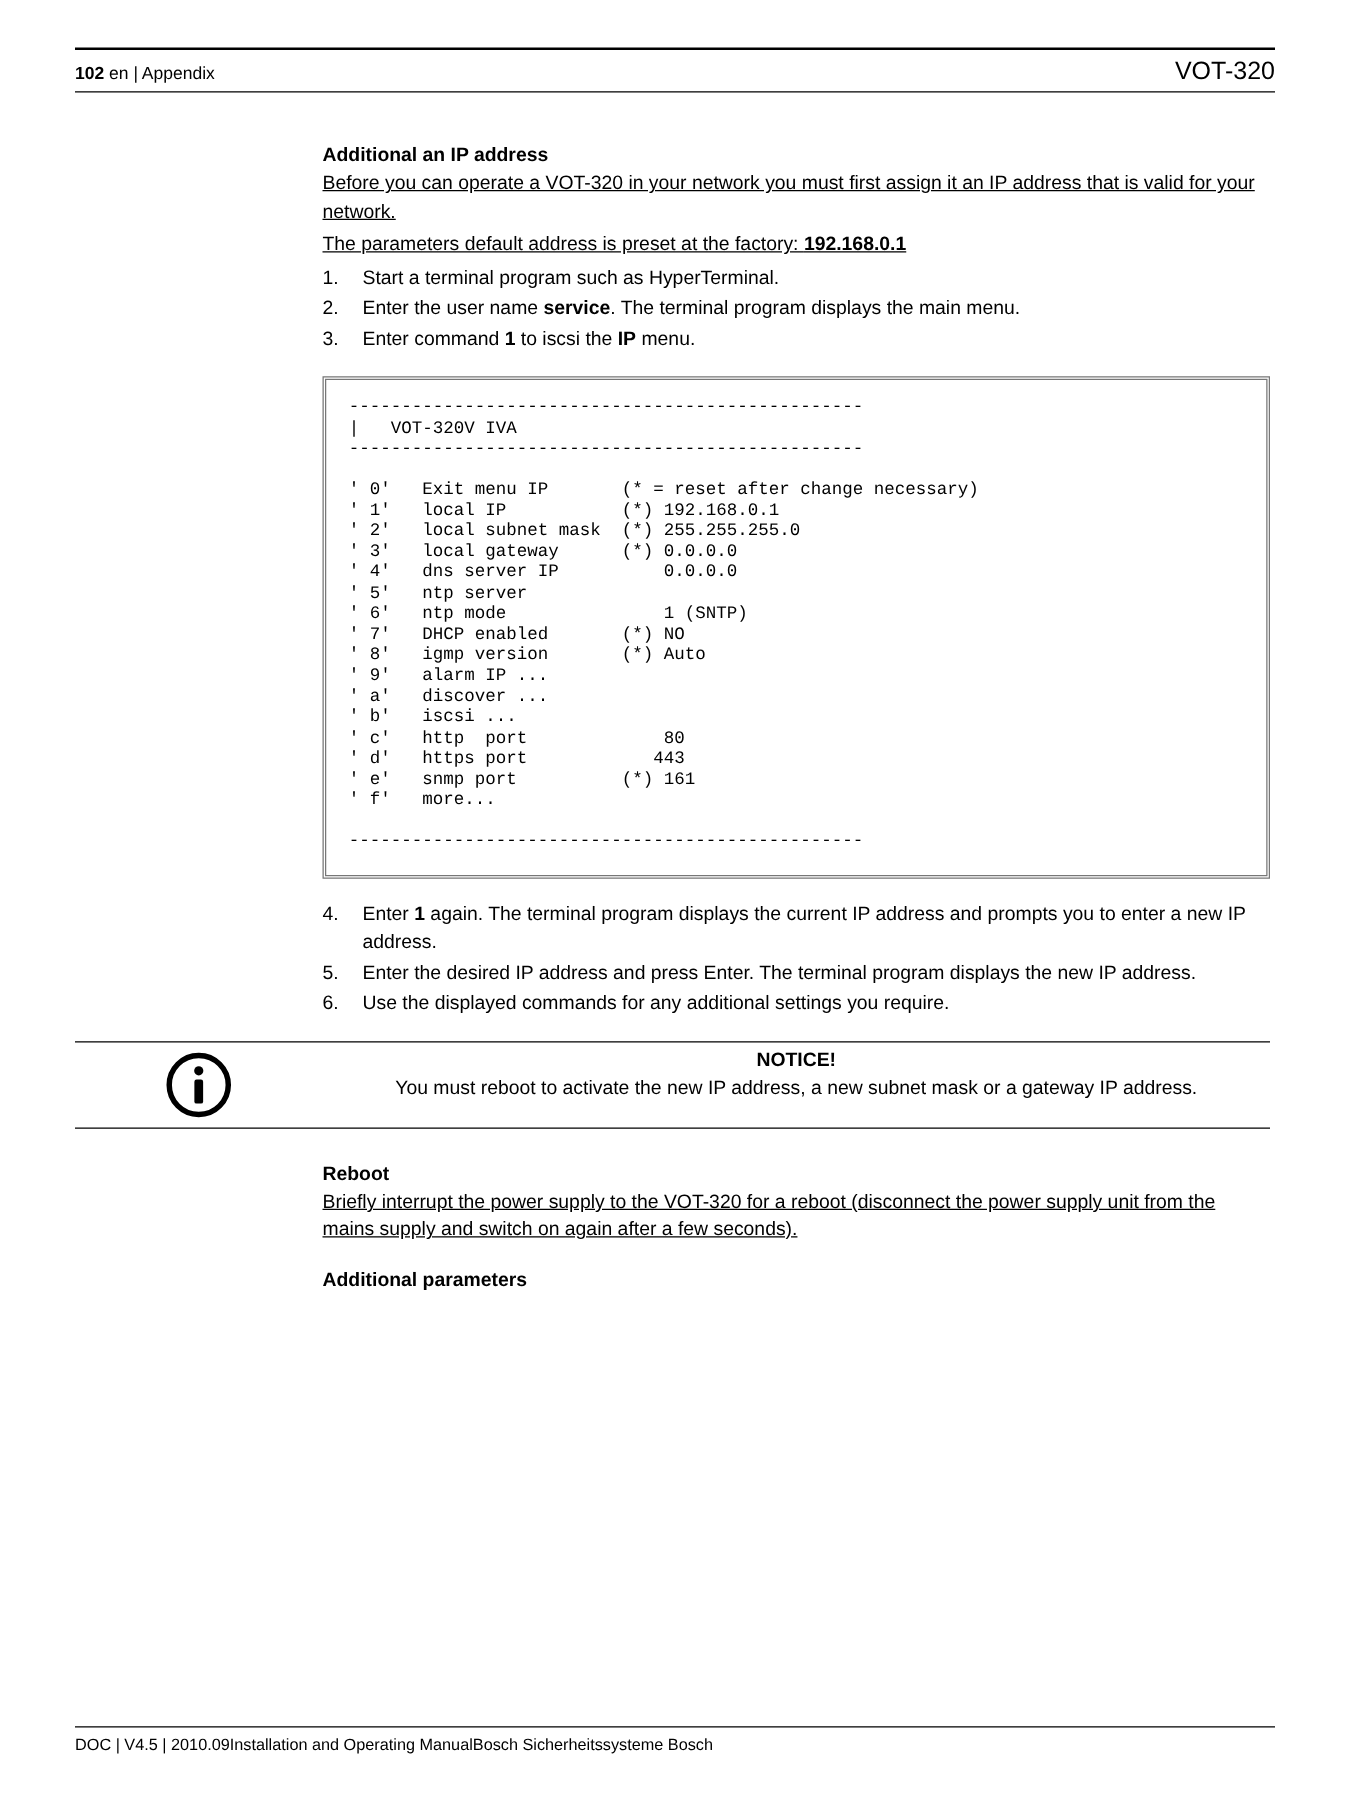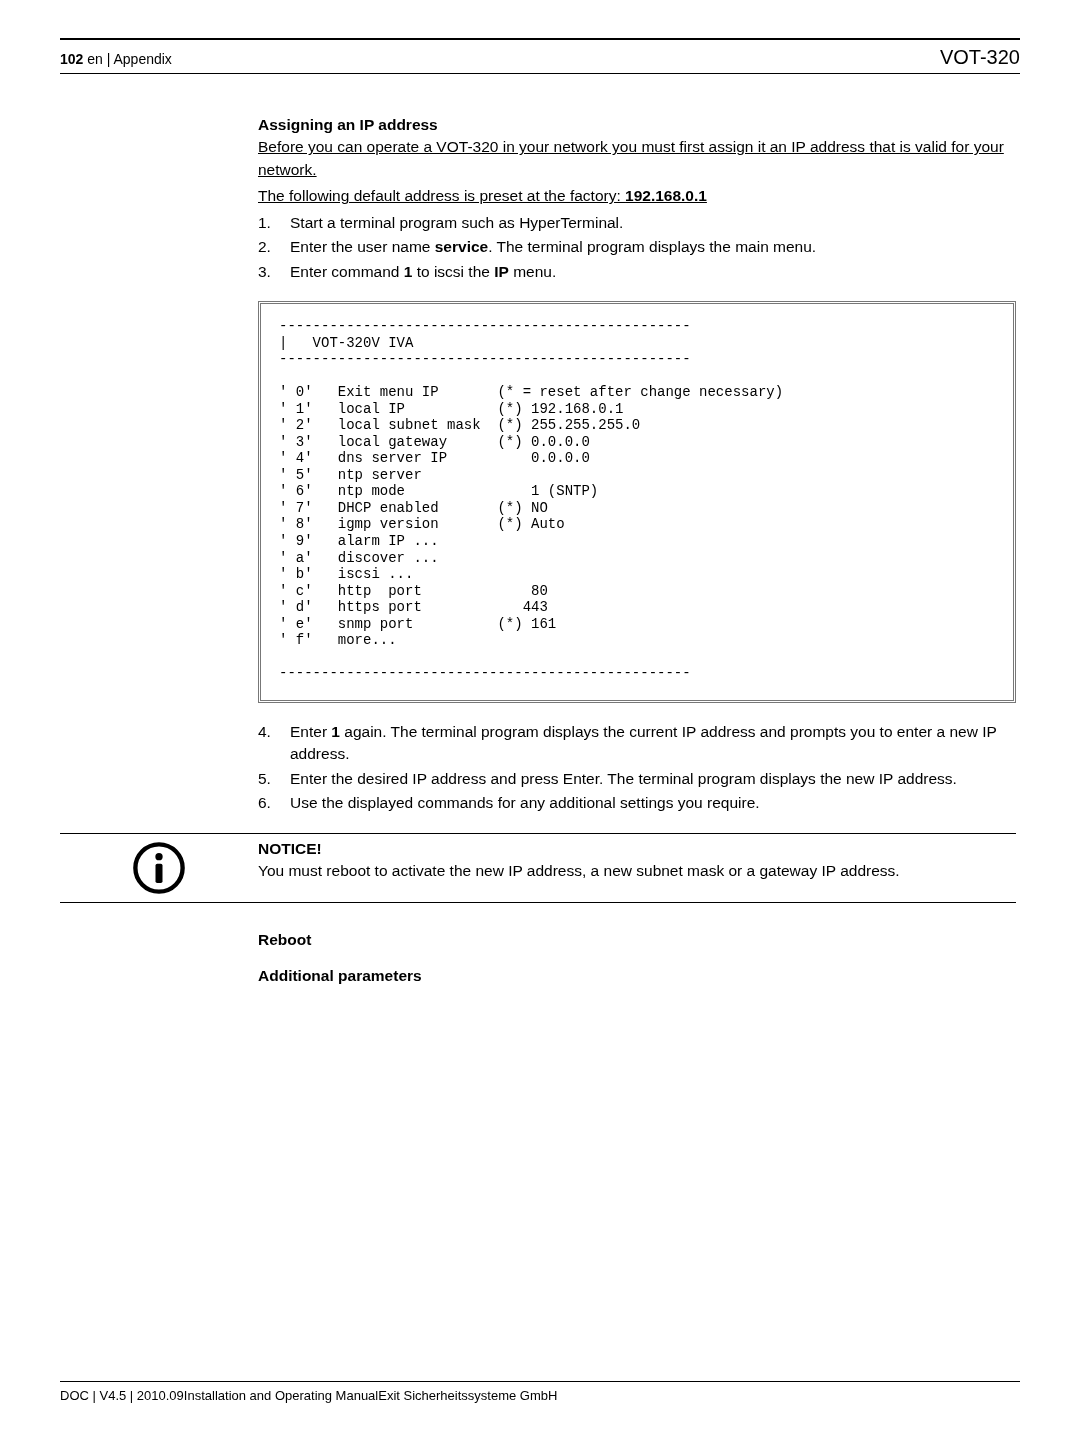--- a/index.html
+++ b/index.html
@@ -16,21 +16,21 @@
   .para { margin-bottom: 4px; text-decoration: underline; }
   .ol { list-style: none; padding: 0; margin-top: 4px; margin-bottom: 18px; }
   .ol > li { display: flex; margin-bottom: 2px; }
   .ol > li .num { width: 32px; flex-shrink: 0; }
   .ol > li .txt { flex: 1; }
   .term-outer { border: 3px double #777; background:#fff; padding: 0; margin: 8px 0 18px 0; }
   .term-inner { padding: 14px 18px 18px 18px; font-family: "Courier New", monospace; font-size: 14px; line-height: 1.18; white-space: pre; color:#000; }
   .notice-block { display:flex; align-items:flex-start; width:100%; }
   .notice-wrap { margin-left:-198px; padding-left:0; }
   .notice-icon { width:198px; display:flex; align-items:center; justify-content:center; padding:6px 0; }
-  .notice-text { flex:1; font-size:15.5px; line-height:1.45; padding:4px 0; }
+  .notice-text { flex:1; font-size:15.5px; line-height:1.45; padding:4px 0;text-align:center; }
   .notice-text .title { font-weight:bold; }
   svg.icon { width:56px; height:56px; }
   .section-h { font-weight:bold; margin-top:6px; }
   .footer { position:absolute; bottom:38px; left:60px; right:60px; }
   .footer-row { display:flex; justify-content:flex-start; font-size:13px; padding-top:6px; }
   .full-rule-wrap { margin-left:-198px; }
   .full-rule-wrap hr { width:100%; }
   .spacer-sm { height:8px; }
   .spacer-md { height:20px; }
 </style>
@@ -44,24 +44,24 @@
     <div class="header-left">
       <span class="pg">102</span>
       <span>en | Appendix</span>
     </div>
     <div class="header-right">VOT-320</div>
   </div>
   <hr class="hr-thin">
 
   <div class="content">
 
-    <div class="section-h">Assigning an IP address</div>
+    <div class="section-h">Additional an IP address</div>
     <div class="para">Before you can operate a VOT-320 in your network you must first assign it an IP address that is valid for your network.</div>
     <div class="para">
-      <span>The following default address is preset at the factory: </span><span class="bold">192.168.0.1</span>
+      <span>The parameters default address is preset at the factory: </span><span class="bold">192.168.0.1</span>
     </div>
 
     <ol class="ol">
       <li>
         <span class="num">1.</span>
         <span class="txt">Start a terminal program such as HyperTerminal.</span>
       </li>
       <li>
         <span class="num">2.</span>
         <span class="txt">
@@ -138,29 +138,30 @@
       </div>
     </div>
 
     <div class="full-rule-wrap">
       <hr class="hr-thin">
     </div>
 
     <div class="spacer-md"></div>
 
     <div class="section-h">Reboot</div>
+    <div class="para">Briefly interrupt the power supply to the VOT-320 for a reboot (disconnect the power supply unit from the mains supply and switch on again after a few seconds).</div>
 
     <div class="spacer-sm"></div>
 
     <div class="section-h">Additional parameters</div>
 
   </div>
 
   <div class="footer">
     <hr class="hr-thin">
     <div class="footer-row">
       <span>DOC | V4.5 | 2010.09</span>
       <span>Installation and Operating Manual</span>
-      <span>Exit Sicherheitssysteme GmbH</span>
+      <span>Bosch Sicherheitssysteme Bosch</span>
     </div>
   </div>
 
 </div>
 
 </body></html>

